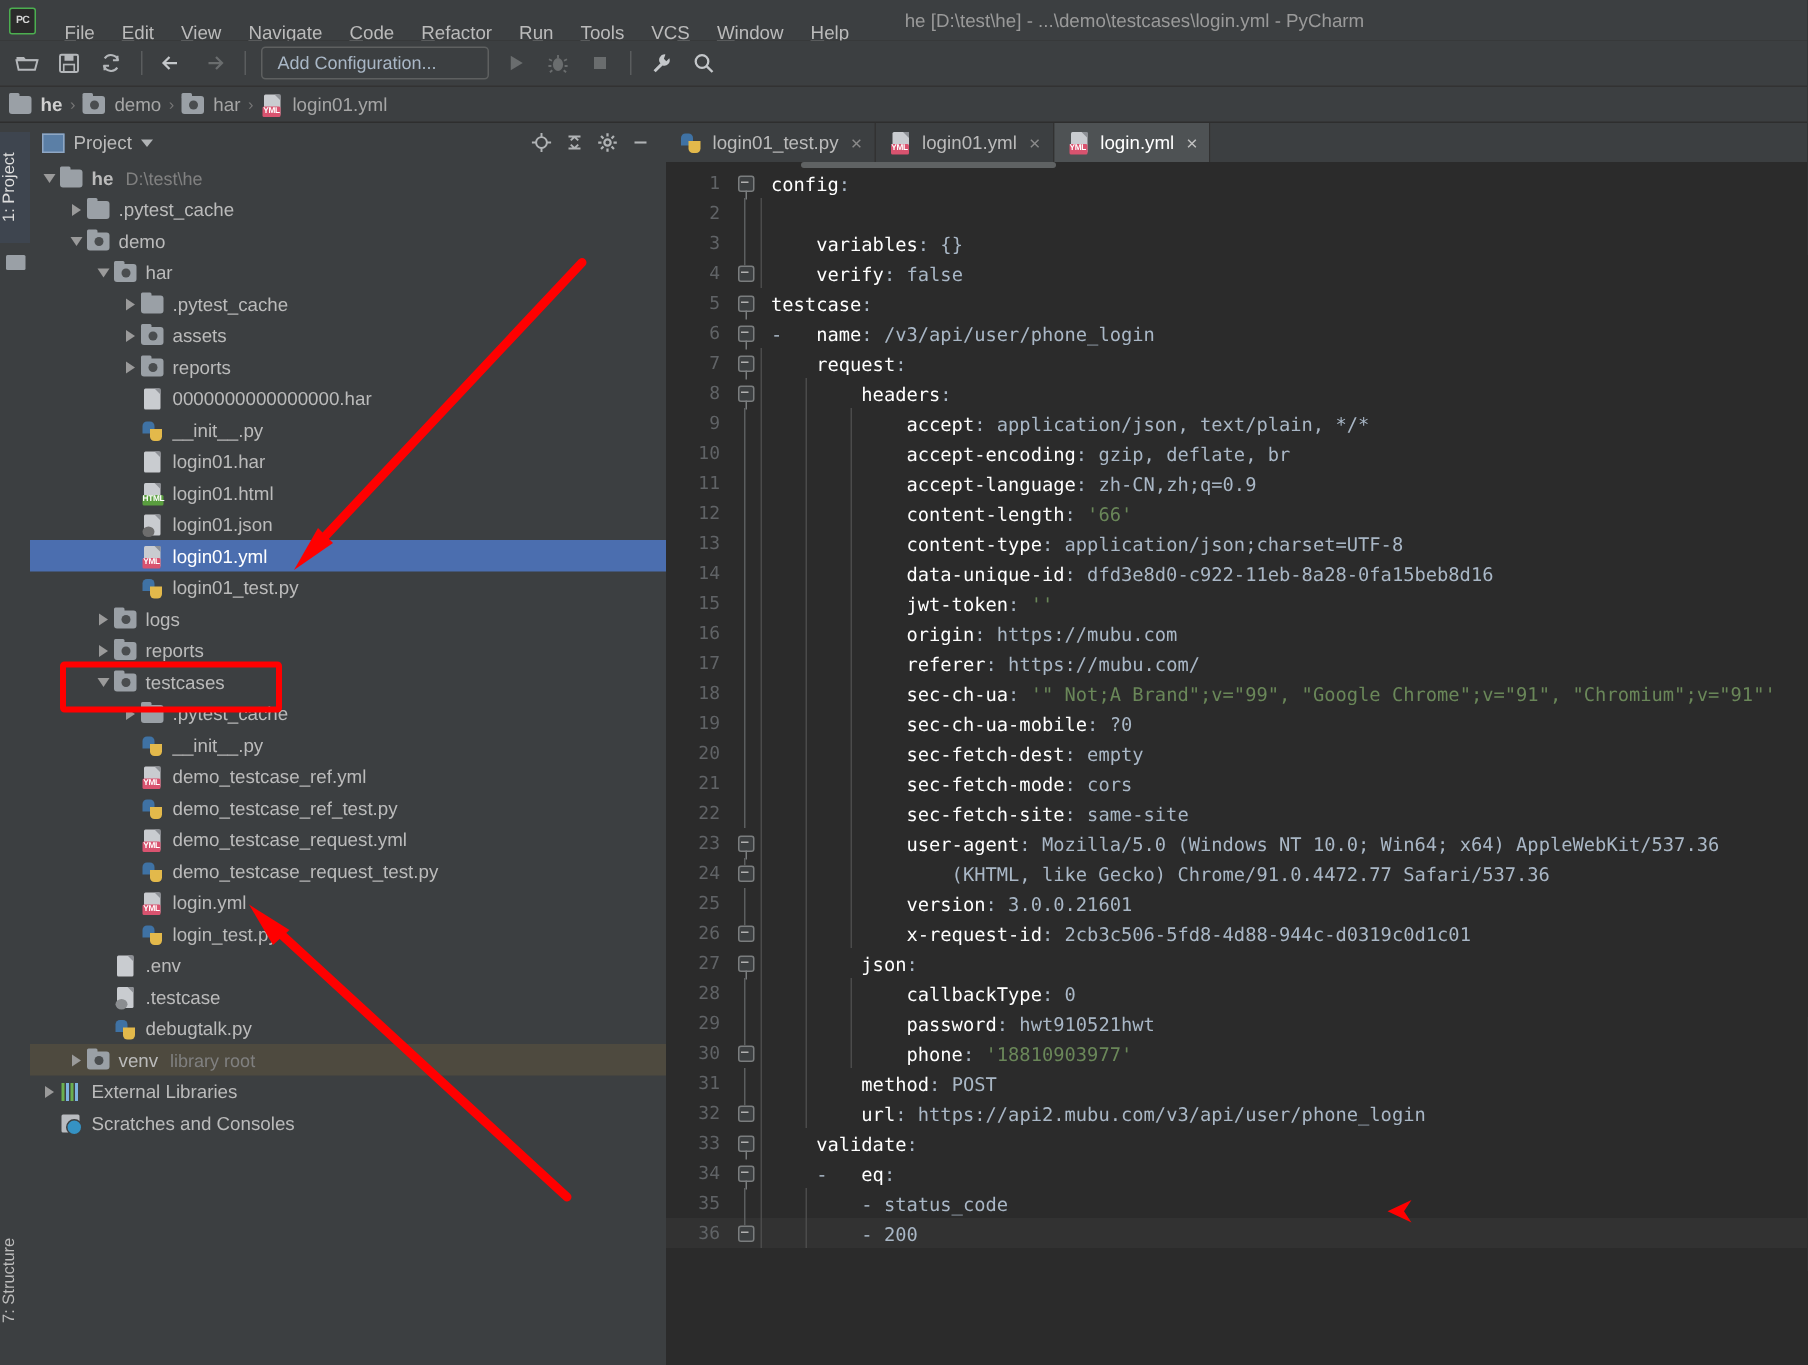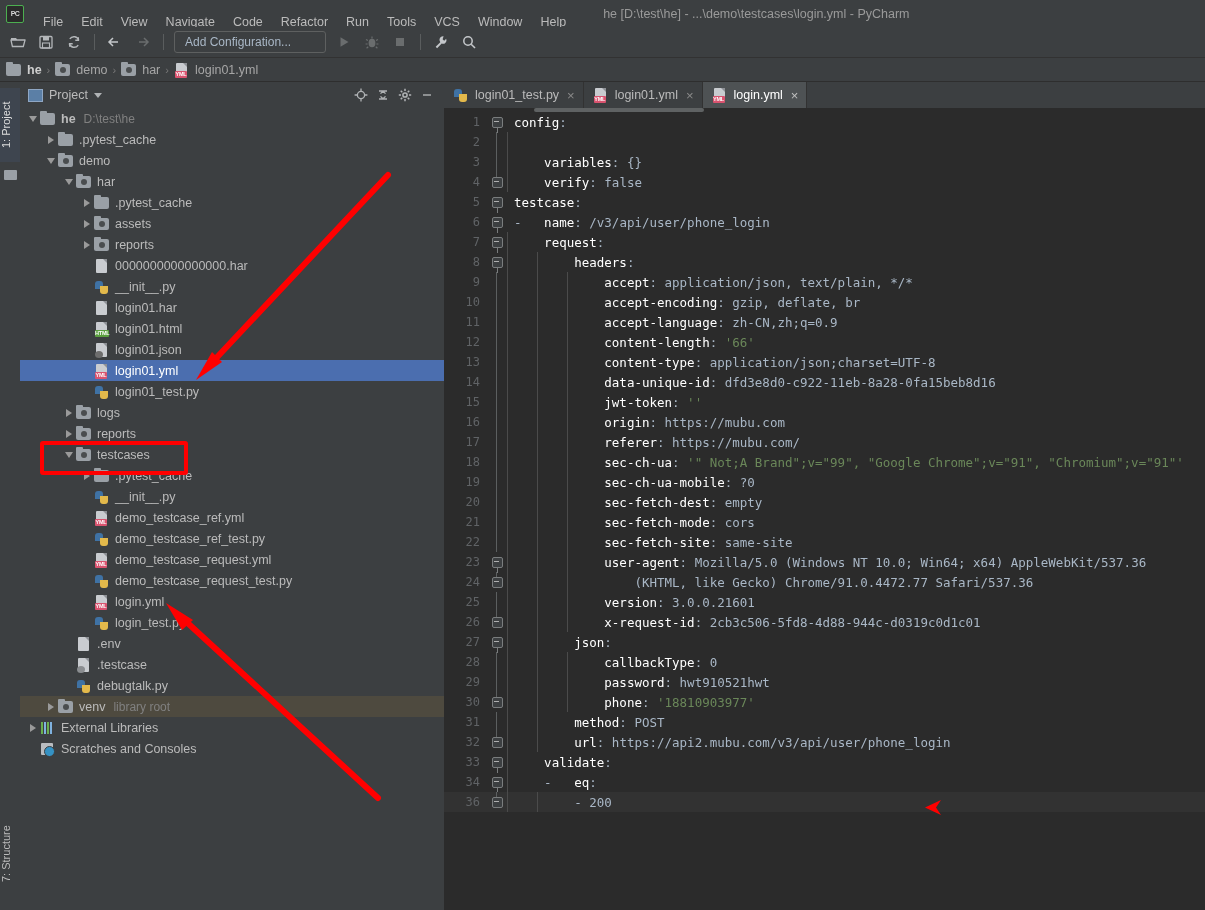--- a/index.html
+++ b/index.html
@@ -718,20 +718,21 @@
           <div class="coderow"><span class="lineno">25</span><span class="gutter"><span class="foldline"></span></span><span class="codetext"><span class="k">            version</span><span class="d">: </span><span class="v">3.0.0.21601</span></span><span class="indent-guide" style="left: 62.5px;"></span><span class="indent-guide" style="left: 92.66px;"></span><span class="indent-guide" style="left: 122.82px;"></span></div>
           <div class="coderow"><span class="lineno">26</span><span class="gutter"><span class="fold"></span><span class="foldline" style="height: 5px; top: 0px;"></span></span><span class="codetext"><span class="k">            x-request-id</span><span class="d">: </span><span class="v">2cb3c506-5fd8-4d88-944c-d0319c0d1c01</span></span><span class="indent-guide" style="left: 62.5px;"></span><span class="indent-guide" style="left: 92.66px;"></span><span class="indent-guide" style="left: 122.82px;"></span></div>
           <div class="coderow"><span class="lineno">27</span><span class="gutter"><span class="fold down"></span></span><span class="codetext"><span class="k">        json</span><span class="d">:</span></span><span class="indent-guide" style="left: 62.5px;"></span><span class="indent-guide" style="left: 92.66px;"></span></div>
           <div class="coderow"><span class="lineno">28</span><span class="gutter"><span class="foldline"></span></span><span class="codetext"><span class="k">            callbackType</span><span class="d">: </span><span class="v">0</span></span><span class="indent-guide" style="left: 62.5px;"></span><span class="indent-guide" style="left: 92.66px;"></span><span class="indent-guide" style="left: 122.82px;"></span></div>
           <div class="coderow"><span class="lineno">29</span><span class="gutter"><span class="foldline"></span></span><span class="codetext"><span class="k">            password</span><span class="d">: </span><span class="v">hwt910521hwt</span></span><span class="indent-guide" style="left: 62.5px;"></span><span class="indent-guide" style="left: 92.66px;"></span><span class="indent-guide" style="left: 122.82px;"></span></div>
           <div class="coderow"><span class="lineno">30</span><span class="gutter"><span class="fold"></span><span class="foldline" style="height: 5px; top: 0px;"></span></span><span class="codetext"><span class="k">            phone</span><span class="d">: </span><span class="s">'18810903977'</span></span><span class="indent-guide" style="left: 62.5px;"></span><span class="indent-guide" style="left: 92.66px;"></span><span class="indent-guide" style="left: 122.82px;"></span></div>
           <div class="coderow"><span class="lineno">31</span><span class="gutter"><span class="foldline"></span></span><span class="codetext"><span class="k">        method</span><span class="d">: </span><span class="v">POST</span></span><span class="indent-guide" style="left: 62.5px;"></span><span class="indent-guide" style="left: 92.66px;"></span></div>
           <div class="coderow"><span class="lineno">32</span><span class="gutter"><span class="fold"></span><span class="foldline" style="height: 5px; top: 0px;"></span></span><span class="codetext"><span class="k">        url</span><span class="d">: </span><span class="v">https://api2.mubu.com/v3/api/user/phone_login</span></span><span class="indent-guide" style="left: 62.5px;"></span><span class="indent-guide" style="left: 92.66px;"></span></div>
           <div class="coderow"><span class="lineno">33</span><span class="gutter"><span class="fold down"></span></span><span class="codetext"><span class="k">    validate</span><span class="d">:</span></span><span class="indent-guide" style="left: 62.5px;"></span></div>
           <div class="coderow"><span class="lineno">34</span><span class="gutter"><span class="fold down"></span></span><span class="codetext"><span class="d">    -   </span><span class="k">eq</span><span class="d">:</span></span><span class="indent-guide" style="left: 62.5px;"></span></div>
+          <div class="coderow"><span class="lineno">35</span><span class="gutter"><span class="foldline"></span></span><span class="codetext"><span class="v">        - status_code</span></span><span class="indent-guide" style="left: 62.5px;"></span><span class="indent-guide" style="left: 92.66px;"></span></div>
           <div class="coderow cur"><span class="lineno">36</span><span class="gutter"><span class="fold"></span><span class="foldline" style="height: 5px; top: 0px;"></span></span><span class="codetext"><span class="v">        - 200</span></span><span class="indent-guide" style="left: 62.5px;"></span><span class="indent-guide" style="left: 92.66px;"></span></div>
         </div>
     </div>
   </div>
 
   <svg class="anno" style="left:0;top:0;width:1205px;height:910px;">
 
     <line x1="388" y1="175" x2="206" y2="369" stroke="#ff0000" stroke-width="6" stroke-linecap="round"></line>
     <polygon points="196,380 222,362 212,352" fill="#ff0000"></polygon>
   </svg>

